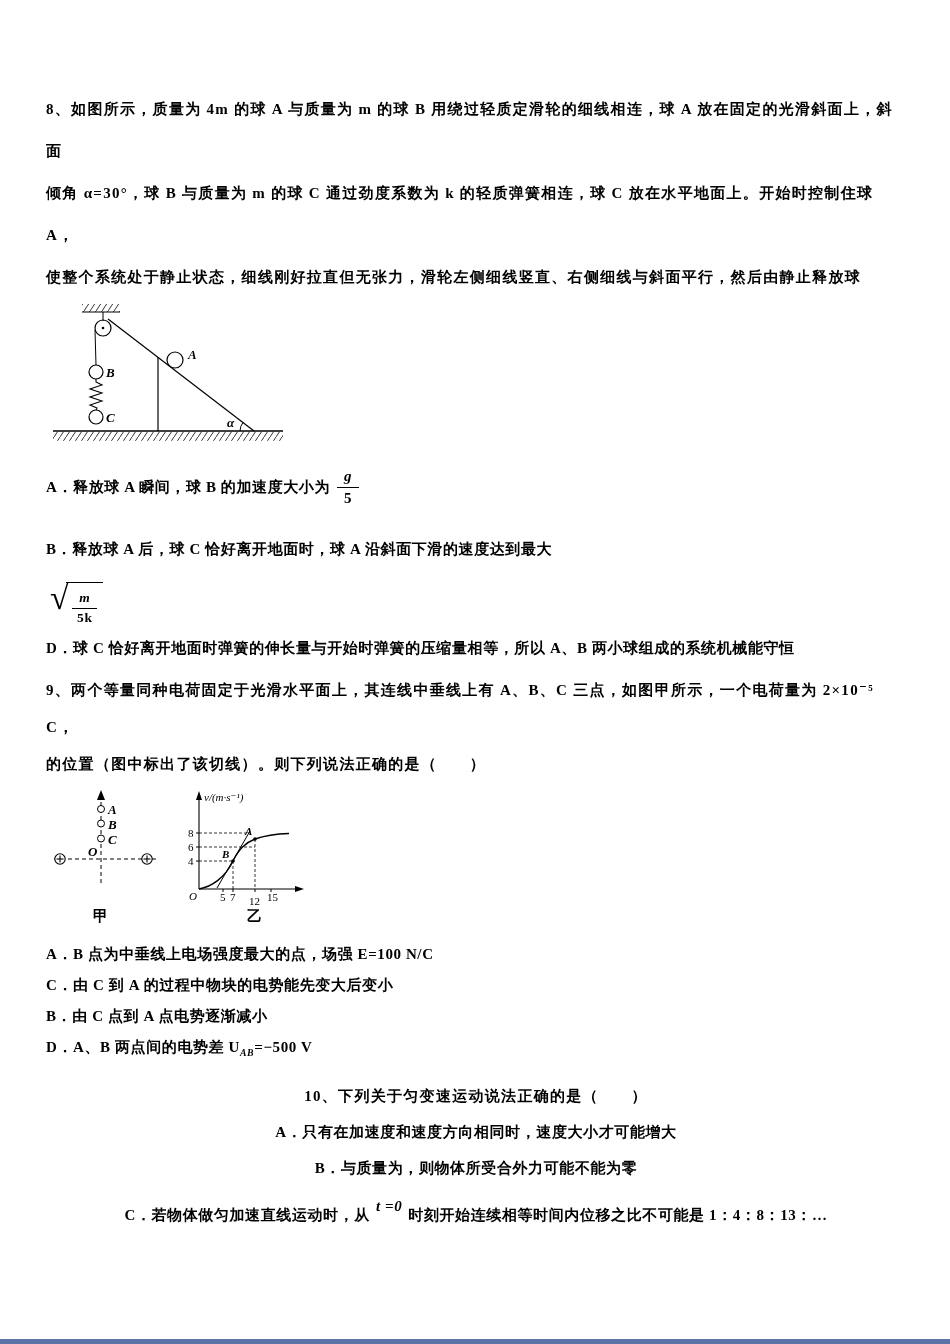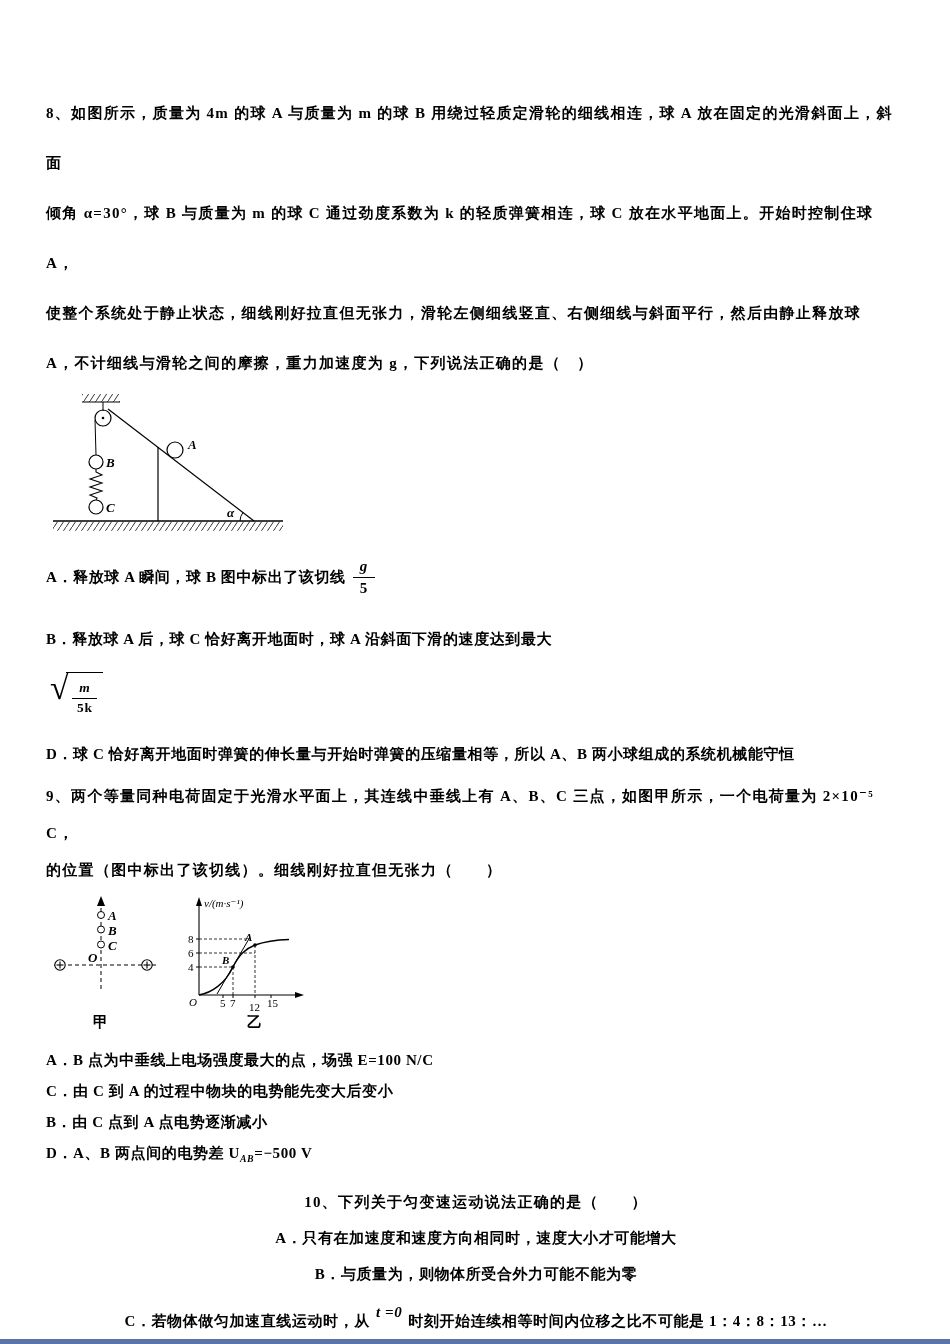--- a/index.html
+++ b/index.html
@@ -5,21 +5,21 @@
   * { margin:0; padding:0; box-sizing:border-box; }
   html,body { background:#ffffff; }
   body {
     width:950px; height:1344px; position:relative; overflow:hidden;
     font-family:"Liberation Serif","DejaVu Serif",serif;
     color:#000; font-weight:600;
   }
   .page { padding:88px 44px 0 46px; }
 
   .stem p { font-size:15px; letter-spacing:1.3px; }
-  .lh-lg p { line-height:50px; }
+  .lh-lg p { line-height:42px; }
   .lh-md p { line-height:37px; }
 
   .option { font-size:15px; letter-spacing:0.6px; line-height:23px; }
   .option-flex { display:flex; align-items:center; }
 
   
   .frac { display:inline-flex; flex-direction:column; align-items:center; margin-left:7px; font-size:15px; }
   .frac .num { padding:0 7px 1px 7px; border-bottom:1.4px solid #000; line-height:1.25; font-style:italic; }
   .frac .den { line-height:1.25; padding-top:1px; }
   .frac.small { font-size:13.5px; margin-left:0; }
@@ -32,21 +32,21 @@
   sub.var { font-size:0.65em; font-style:italic;text-align:center; }
 
   .raised-math { display:inline-block; transform:translateY(-9px); font-style:italic; margin:0 6px; }
 
   .fig1 { margin:4px 0 0 2px; }
   .fig2-row { display:flex; gap:16px; margin-top:6px; }
 
   .m-opt-a { margin-top:14px; min-height:50px; }
   .m-opt-b { margin-top:26px; }
   .m-opt-c { margin-top:14px; min-height:54px; }
-  .m-opt-d { margin-top:24px; }
+  .m-opt-d { margin-top:8px; }
 
   .q9 { margin-top:12px; }
   .q9 .option { margin-top:8px; }
   .q9-opts { margin-top:16px; }
 
   .q10 { margin-top:20px;text-align:center; }
   .q10 .stem-single { font-size:15px; letter-spacing:1.3px; line-height:24px; }
   .q10 .option { margin-top:13px; }
   .q10 .opt-tall { margin-top:16px; padding-top:8px; }
 
@@ -61,21 +61,20 @@
 </head>
 <body>
 
 <div class="page">
 
   <section>
     <div class="stem lh-lg">
       <p>8、如图所示，质量为 4m 的球 A 与质量为 m 的球 B 用绕过轻质定滑轮的细线相连，球 A 放在固定的光滑斜面上，斜面</p>
       <p>倾角 α=30°，球 B 与质量为 m 的球 C 通过劲度系数为 k 的轻质弹簧相连，球 C 放在水平地面上。开始时控制住球 A，</p>
       <p>使整个系统处于静止状态，细线刚好拉直但无张力，滑轮左侧细线竖直、右侧细线与斜面平行，然后由静止释放球</p>
-      <p>A，不计细线与滑轮之间的摩擦，重力加速度为 g，下列说法正确的是（　）</p>
     </div>
 
     <div class="fig1">
       <svg width="240" height="142" viewBox="0 0 240 142">
         <defs>
           <pattern id="hatchP" width="6" height="9" patternUnits="userSpaceOnUse">
             <line x1="6" y1="0" x2="0" y2="9" stroke="#000" stroke-width="0.8"></line>
           </pattern>
         </defs>
 
@@ -104,21 +103,21 @@
 
         <circle cx="127" cy="58" r="8" fill="#fff" stroke="#000" stroke-width="1.2"></circle>
         <text x="140" y="57" class="lbl">A</text>
 
         <path d="M 192 129 A 14 14 0 0 1 195 120.5" fill="none" stroke="#000" stroke-width="1"></path>
         <text x="179" y="125" class="lbl">α</text>
       </svg>
     </div>
 
     <div class="option option-flex m-opt-a">
-      <span>A．释放球 A 瞬间，球 B 图中标出了该切线</span>
+      <span>A．释放球 A 瞬间，球 B 的加速度大小为</span>
       <span class="frac">
         <span class="num">g</span>
         <span class="den">5</span>
       </span>
     </div>
 
     <div class="option m-opt-b">B．释放球 A 后，球 C 恰好离开地面时，球 A 沿斜面下滑的速度达到最大</div>
 
     <div class="option option-flex m-opt-c">
       <span class="sqrt">
@@ -131,21 +130,21 @@
         </span>
       </span>
     </div>
 
     <div class="option m-opt-d">D．球 C 恰好离开地面时弹簧的伸长量与开始时弹簧的压缩量相等，所以 A、B 两小球组成的系统机械能守恒</div>
   </section>
 
   <section class="q9">
     <div class="stem lh-md">
       <p>9、两个等量同种电荷固定于光滑水平面上，其连线中垂线上有 A、B、C 三点，如图甲所示，一个电荷量为 2×10⁻⁵ C，</p>
-      <p>的位置（图中标出了该切线）。细线刚好拉直但无张力（　　）</p>
+      <p>的位置（图中标出了该切线）。则下列说法正确的是（　　）</p>
     </div>
 
     <div class="fig2-row">
 
       <svg width="125" height="138" viewBox="0 0 125 138">
         <line x1="55" y1="6" x2="55" y2="95" stroke="#000" stroke-width="1" stroke-dasharray="4 3"></line>
         <polygon points="51,11 55,1 59,11" fill="#000"></polygon>
         <circle cx="55" cy="20" r="3.5" fill="#fff" stroke="#000" stroke-width="1"></circle>
         <text x="62" y="25" class="lbl">A</text>
         <circle cx="55" cy="34.5" r="3.5" fill="#fff" stroke="#000" stroke-width="1"></circle>

